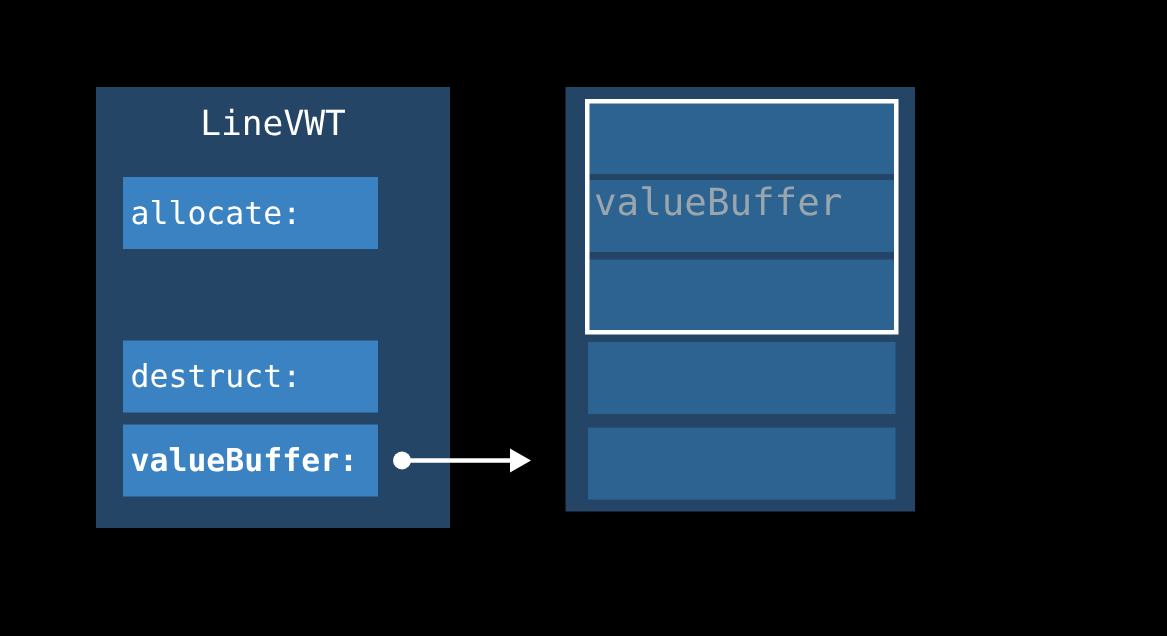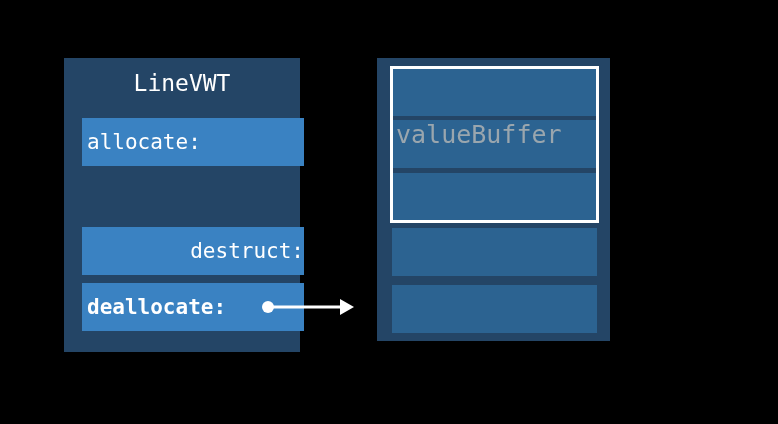--- a/index.html
+++ b/index.html
@@ -50,38 +50,38 @@
     font-family: "DejaVu Sans Mono", monospace;
     letter-spacing: 0px;
     line-height: 1;
     white-space: nowrap;
   }
 
   
   .vwt-row {
     position: absolute;
     left: 18px;
-    width: 222px;
+    width: 170px;
     height: 48px;
     background: #3a82c2;
     color: #ffffff;
     font-size: 21px;
     font-family: "DejaVu Sans Mono", monospace;
     display: flex;
     align-items: center;
     box-sizing: border-box;
     padding-left: 5px;
     white-space: nowrap;
   }
   .vwt-row.bold {
     font-weight: bold;
   }
   .vwt-row-0 { top: 60px; }
   .vwt-row-1 { top: 115px; }
-  .vwt-row-2 { top: 169px; justify-content: flex-end; }
+  .vwt-row-2 { top: 169px; }
   .vwt-row-3 { top: 225px; }
 
   
   .buf-cell {
     position: absolute;
     left: 15px;
     width: 205px;
     height: 48px;
     background: #2c6391;
     box-sizing: border-box;
@@ -140,21 +140,21 @@
     <div class="vwt-row vwt-row-0">
       <span>allocate:</span>
     </div>
 
 
     <div class="vwt-row vwt-row-2">
       <span>destruct:</span>
     </div>
 
     <div class="vwt-row vwt-row-3 bold">
-      <span>deallocate:</span>
+      <span>valueBuffer:</span>
     </div>
 
   </div>
 
   <div id="pointer-dot"></div>
 
   <svg id="pointer-arrow" viewBox="0 0 92 24">
     <line x1="6" y1="12" x2="78" y2="12" stroke="#ffffff" stroke-width="3"></line>
     <polygon points="78,4 92,12 78,20" fill="#ffffff"></polygon>
   </svg>

